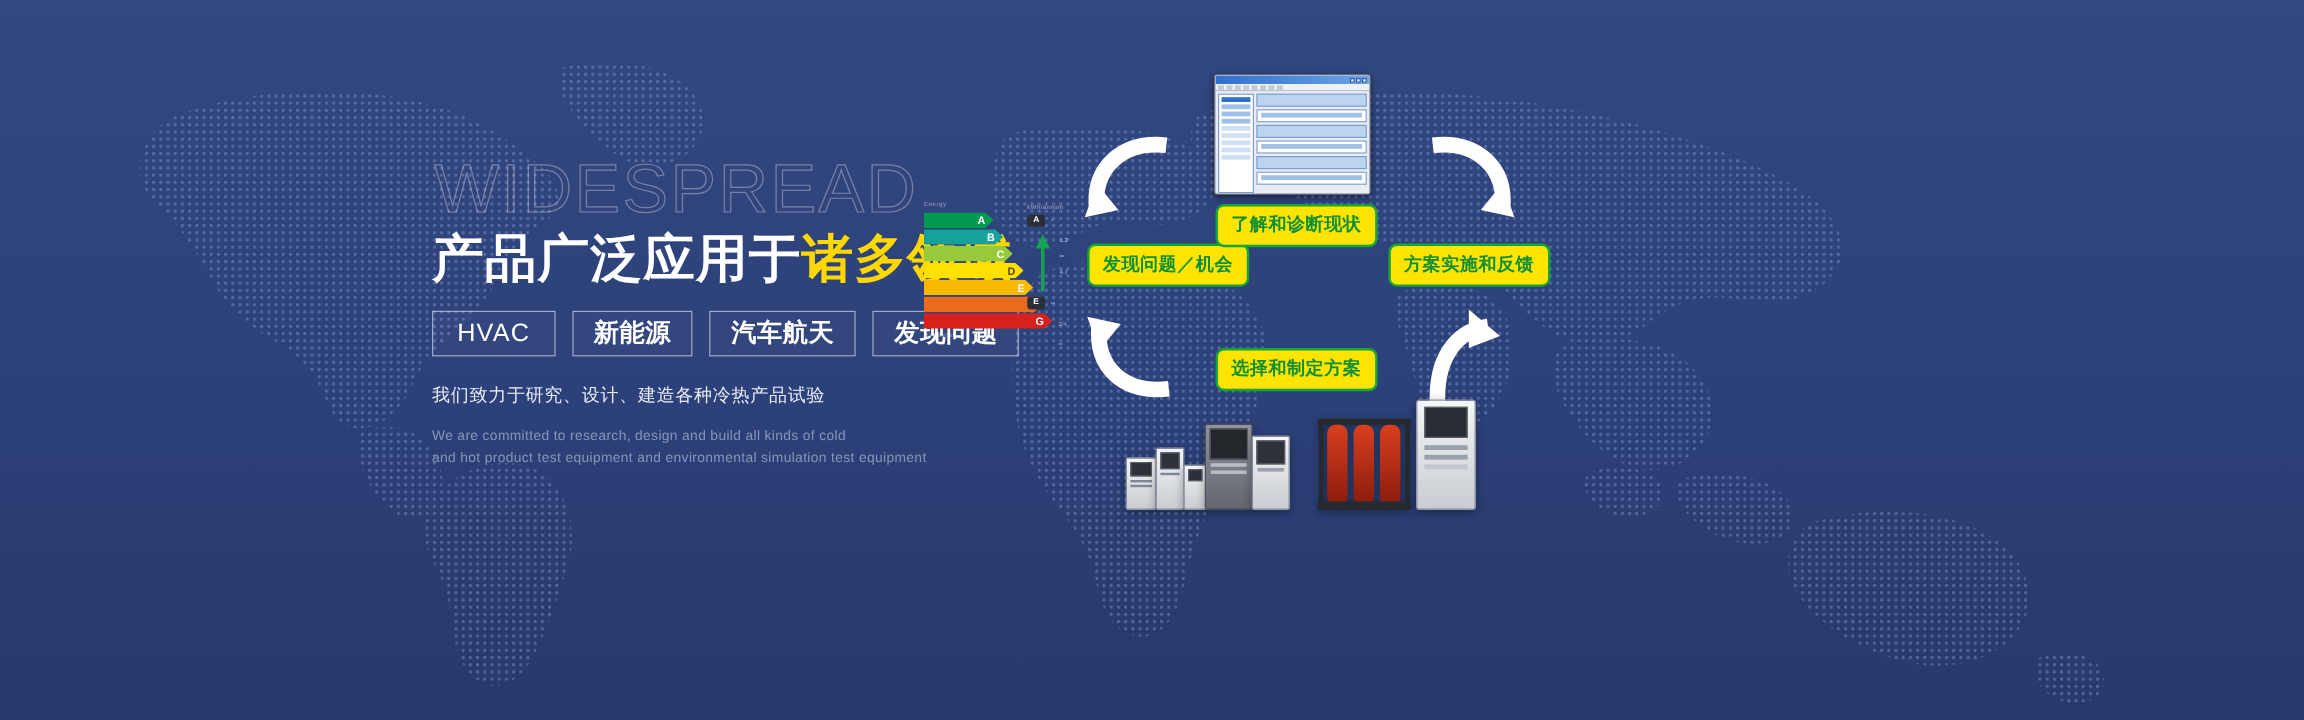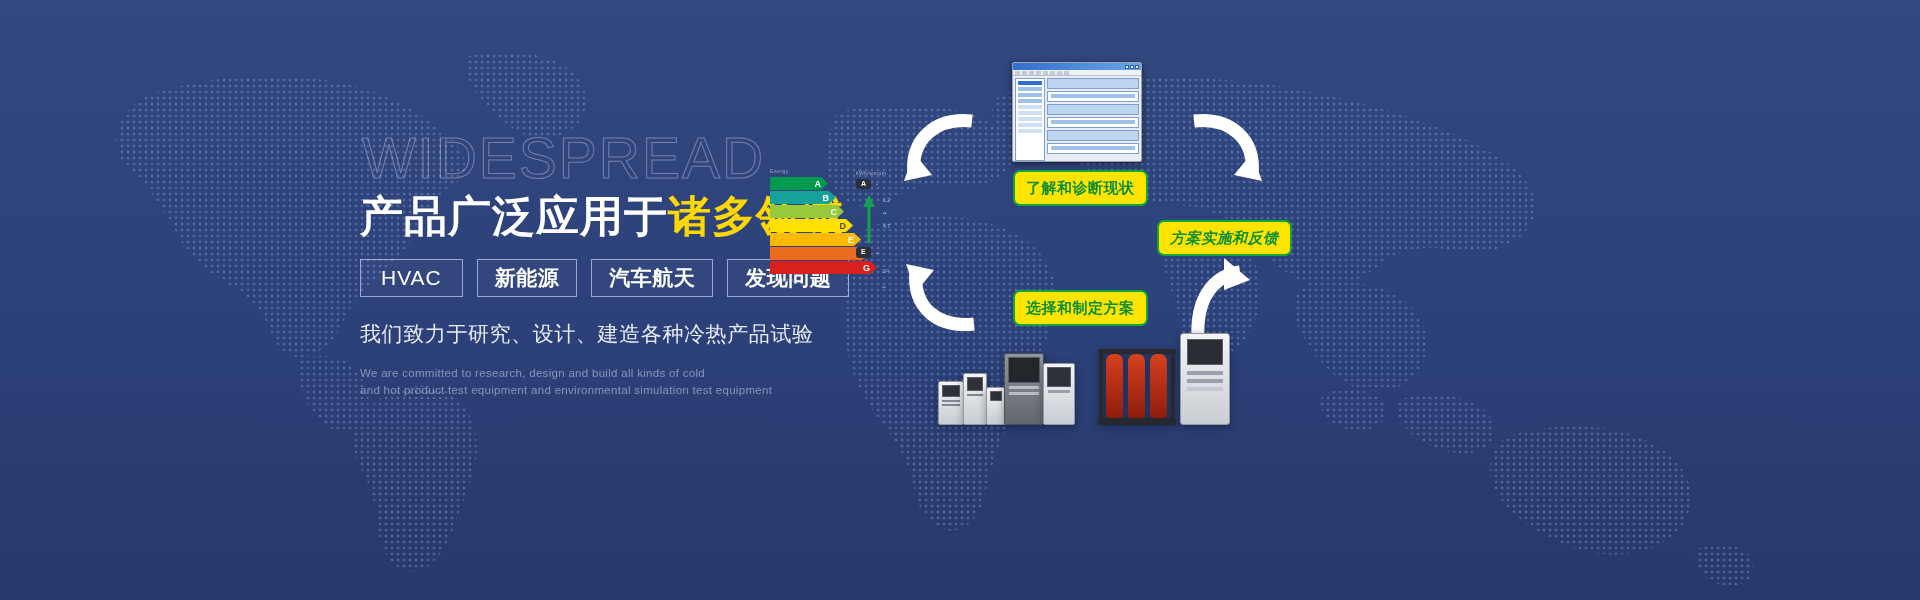--- a/index.html
+++ b/index.html
@@ -40,21 +40,21 @@
   .tag {
     border: 1px solid rgba(190,204,235,.75);
     color: #ffffff; font-size: 21px; font-weight: 600;
     padding: 7px 17px 8px; line-height: 1;
     letter-spacing: .5px; white-space: nowrap;
     background: rgba(255,255,255,.03);
   }
   .tag.latin { font-weight: 400; letter-spacing: 1px; padding: 7px 20px 8px; }
 
   .lead {
-    margin-top: 22px; font-size: 21px; line-height: 1.42;
+    margin-top: 22px; font-size: 15px; line-height: 1.42;
     color: #e9edf7; letter-spacing: .6px;
   }
   .lead-en {
     margin-top: 16px; font-size: 11.5px; line-height: 1.55;
     color: rgba(190,200,225,.62); letter-spacing: .3px;
   }
 
   
   .energy { position: absolute; left: 770px; top: 168px; width: 120px; }
   .energy-head { font-size: 5px; color: rgba(225,230,245,.55); margin-bottom: 3px; letter-spacing:.5px;}
@@ -77,21 +77,21 @@
 
   
   .clabel {
     position: absolute; background: #ffe400; border: 2px solid #13a538;
     border-radius: 7px; color: #0e8f33; font-weight: 700;
     font-size: 15px; line-height: 1; padding: 8px 11px 9px;
     white-space: nowrap; letter-spacing: .5px;
   }
   .clabel.find   { left: 906px;  top: 203px; }
   .clabel.diag   { left: 1013px; top: 170px; }
-  .clabel.fb     { left: 1157px; top: 220px; font-style: italic; }
+  .clabel.fb     { left: 1157px; top: 203px; }
   .clabel.plan   { left: 1013px; top: 290px; }
 
   
   .arrow { position:absolute; }
 
   
   .monitor { position:absolute; left:1012px; top:62px; width:130px; height:100px;
              background:#d8d8d8; border:1px solid #9aa2b0; border-radius:2px;
              box-shadow:0 1px 3px rgba(0,0,0,.35); overflow:hidden;}
   .m-title { height:7px; background:linear-gradient(90deg,#2f6fd0,#6ca5e8); display:flex; align-items:center; justify-content:flex-end; padding-right:2px; gap:1px;}
@@ -336,20 +336,21 @@
   <svg class="arrow" style="left:902px;top:262px;" width="90" height="80">
     <path d="M14,8 C10,46 36,66 72,62" stroke="#ffffff" stroke-width="13" fill="none" stroke-linecap="butt"></path>
     <polygon points="4,2 32,8 14,30" fill="#ffffff"></polygon>
   </svg>
 
   <svg class="arrow" style="left:1178px;top:250px;" width="80" height="92">
     <path d="M20,88 C18,50 34,26 62,22" stroke="#ffffff" stroke-width="13" fill="none" stroke-linecap="butt"></path>
     <polygon points="72,30 46,8 46,40" fill="#ffffff"></polygon>
   </svg>
 
+  <div class="clabel find">发现问题／机会</div>
   <div class="clabel diag">了解和诊断现状</div>
   <div class="clabel fb">方案实施和反馈</div>
   <div class="clabel plan">选择和制定方案</div>
 
   <div class="products">
 
     <div class="prod cab shadow-soft" style="left:8px;width:26px;height:44px;border-radius:2px;">
       <div class="cab-panel" style="height:12px;"></div>
       <div style="margin:2px 3px;height:2px;background:#7f8794;"></div>
       <div style="margin:2px 3px;height:2px;background:#7f8794;"></div>

